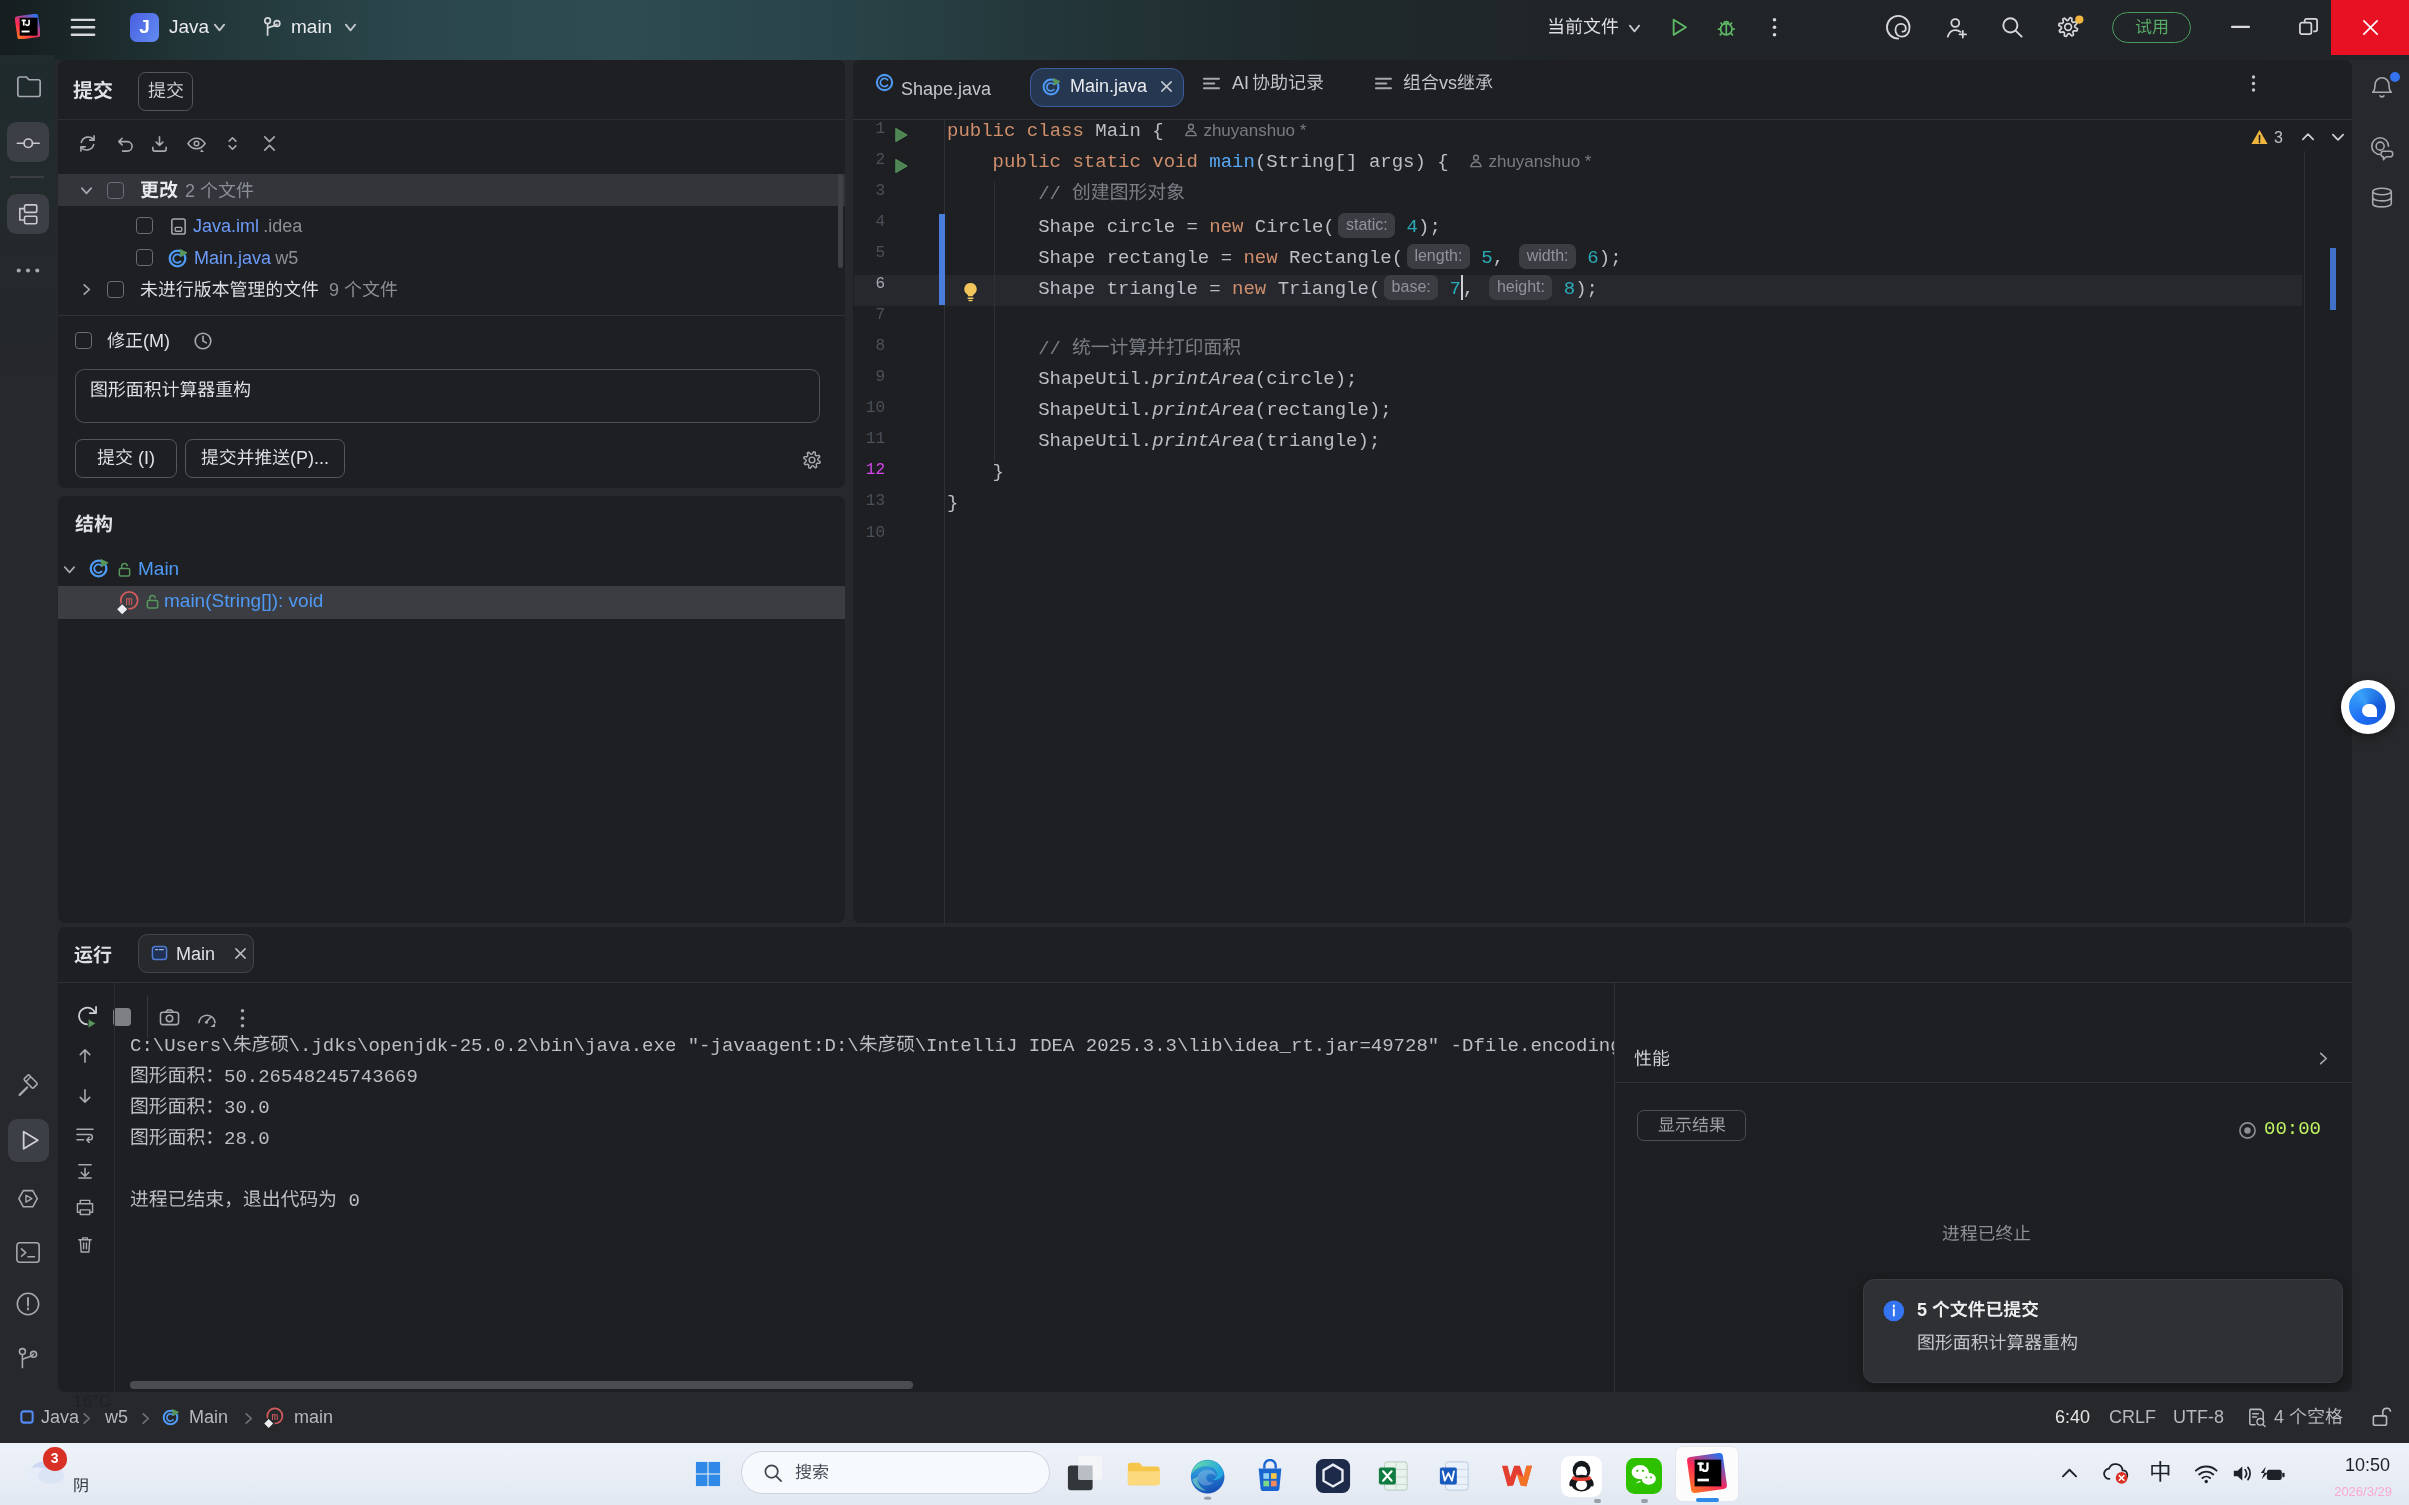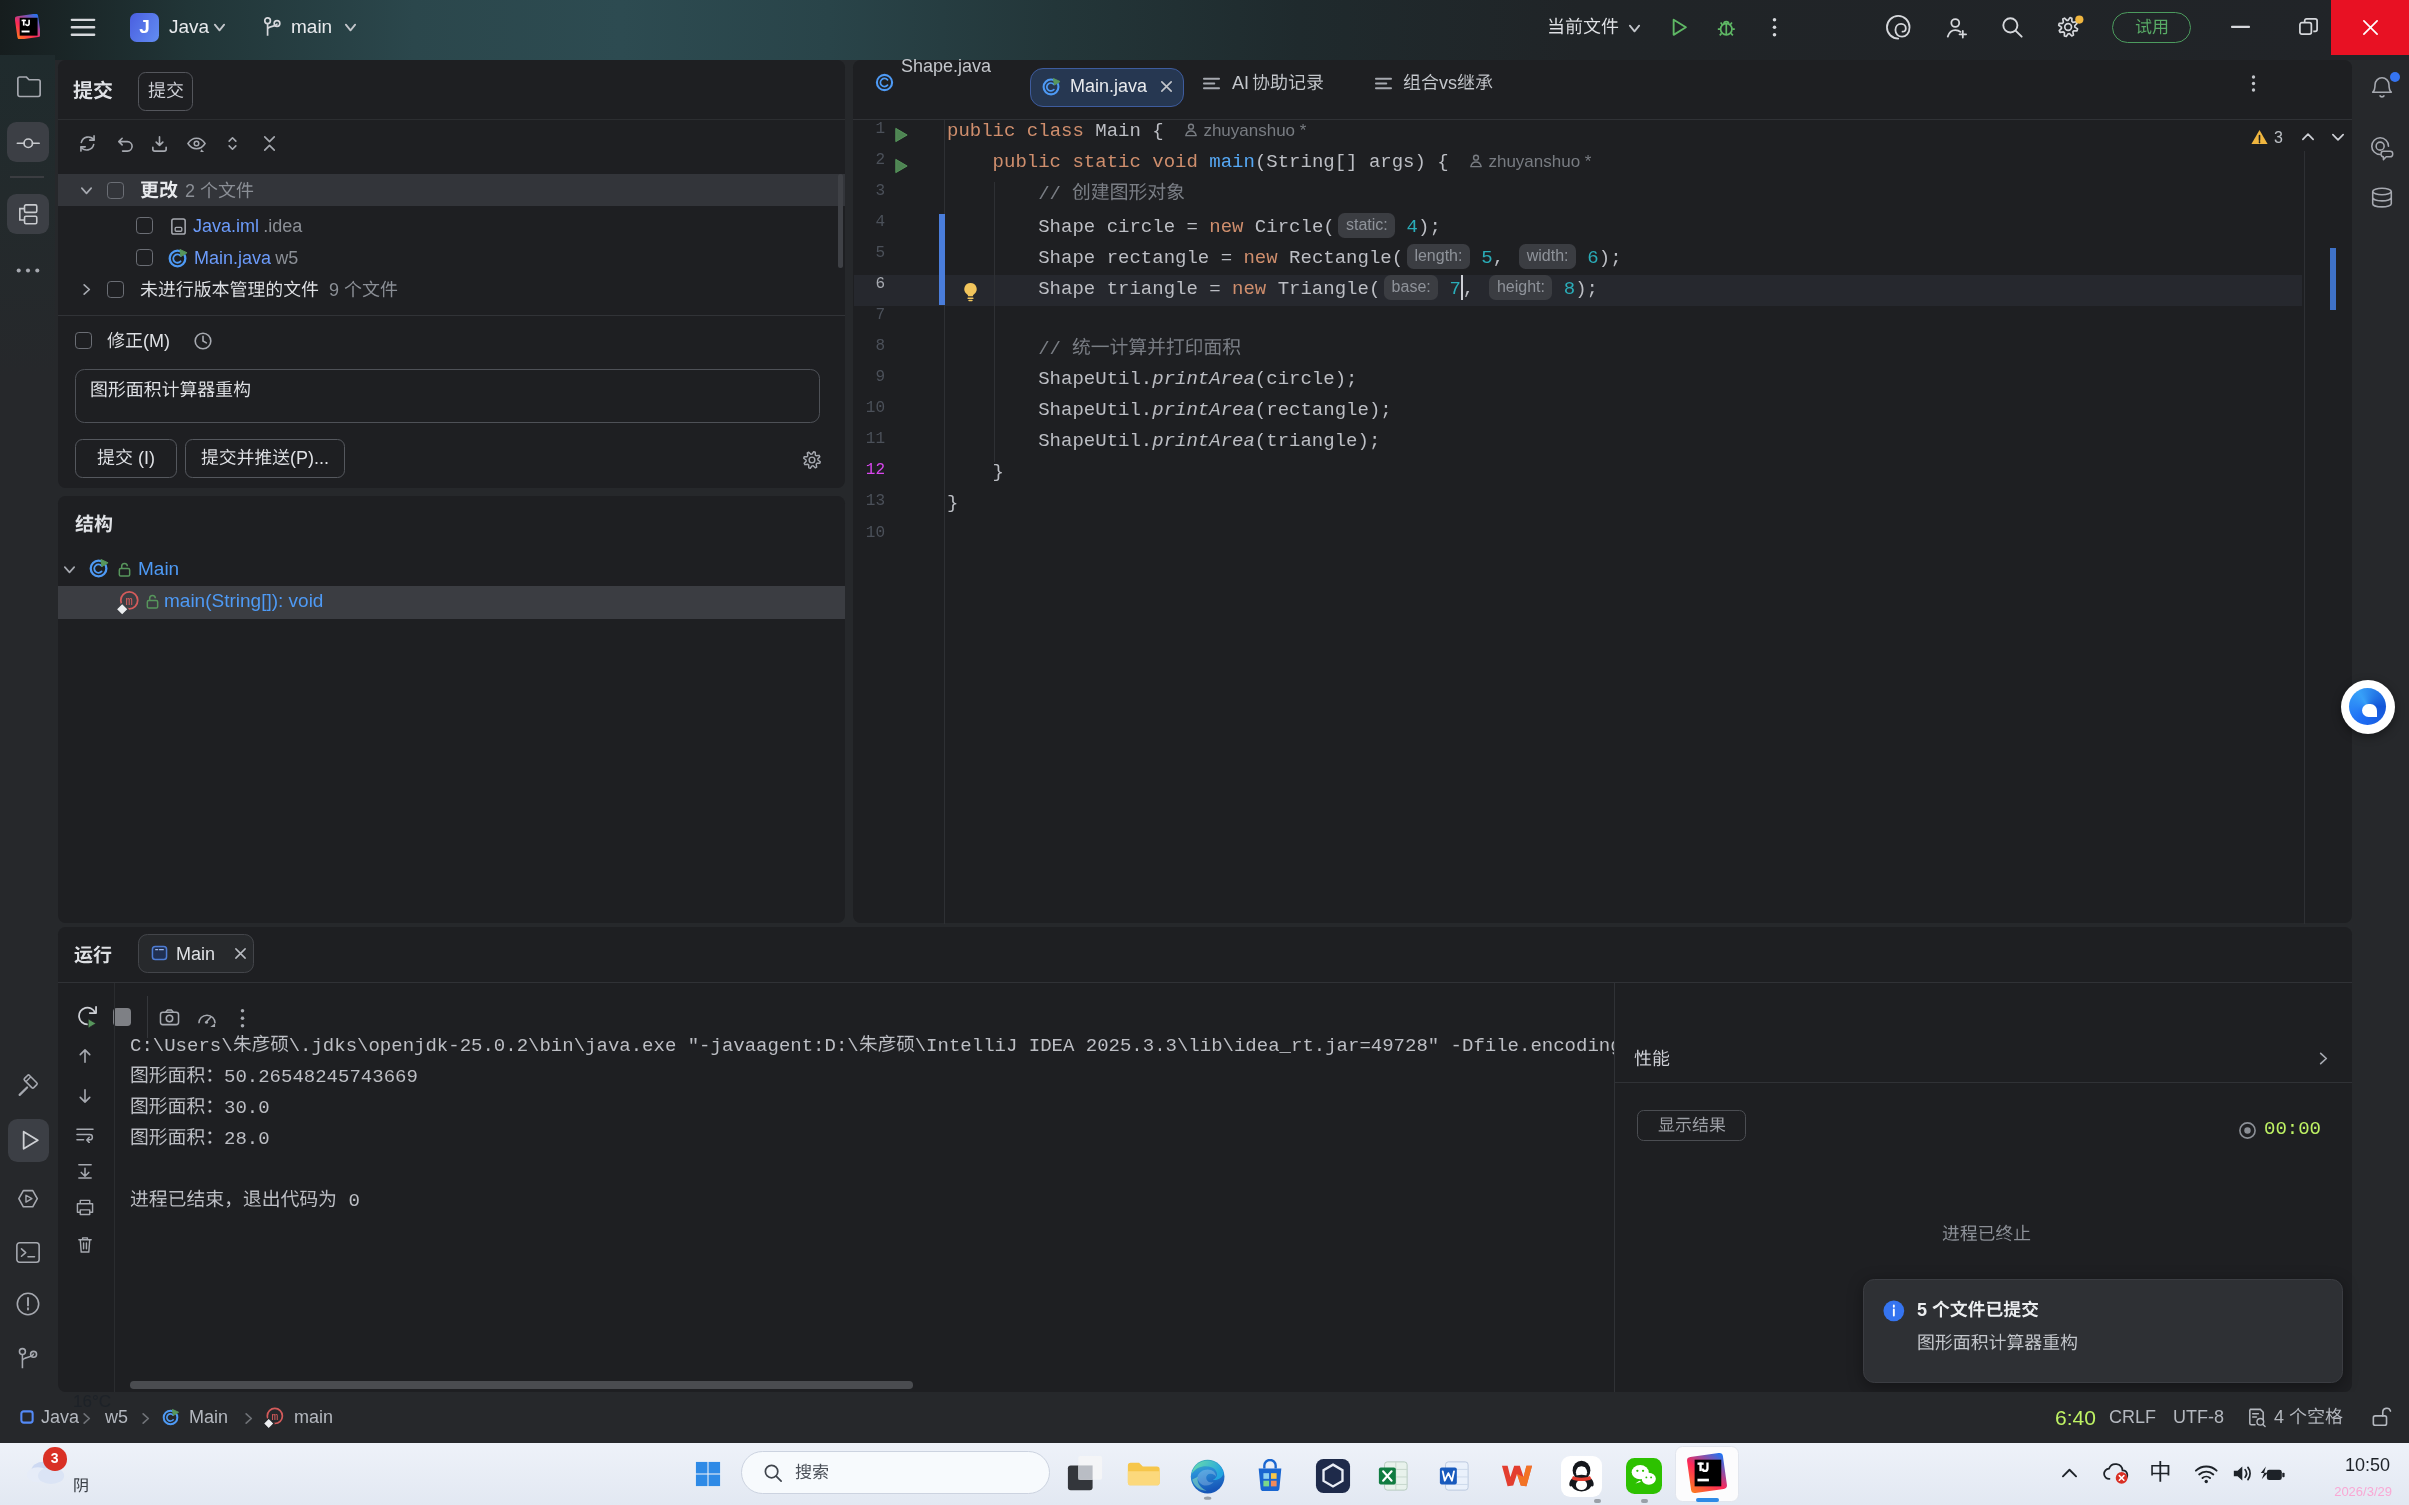--- a/index.html
+++ b/index.html
@@ -290,21 +290,21 @@
 <svg style="position:absolute;left:145px;top:593px;" width="15" height="17" viewBox="0 0 16 18" fill="none">
     <rect x="2.5" y="8" width="11" height="8" rx="1.5" stroke="#57965c" stroke-width="1.6"></rect>
     <path d="M5 8V5.5a3 3 0 016 0" stroke="#57965c" stroke-width="1.6" fill="none"></path>
   </svg>
 <div style="position:absolute;left:164px;top:590px;line-height:21.7px"><span style="font-size:19px;color:#4e9af5">main(String[]): void</span></div>
 <div class="panel" style="left:853px;top:60px;width:1499px;height:863px;"></div>
 <svg style="position:absolute;left:875px;top:73px;" width="19" height="19" viewBox="0 0 20 20" fill="none">
     <circle cx="10" cy="10" r="8" stroke="#4e9af5" stroke-width="2.2"></circle>
     <path d="M13.2 7.2a4.3 4.3 0 100 5.6" stroke="#4e9af5" stroke-width="1.8" fill="none" stroke-linecap="round"></path>
   </svg>
-<div style="position:absolute;left:901px;top:56px;line-height:21px"><span style="font-size:18px;color:#c3c6cb">Shape.java</span></div>
+<div style="position:absolute;left:901px;top:79px;line-height:21px"><span style="font-size:18px;color:#c3c6cb">Shape.java</span></div>
 <div style="left:1030px;top:68px;width:154px;height:39px;background:#263751;border:1.4px solid #3e5c9e;border-radius:13px"></div>
 <svg style="position:absolute;left:1042px;top:77px;" width="19" height="19" viewBox="0 0 20 20" fill="none">
     <circle cx="9.5" cy="10.5" r="7.8" stroke="#4e9af5" stroke-width="2.2"></circle>
     <path d="M12.5 7.8a4.2 4.2 0 100 5.4" stroke="#4e9af5" stroke-width="1.8" fill="none" stroke-linecap="round"></path>
     <path d="M12 1.5L19 4.8l-6 3.7z" fill="#57965c" stroke="#57965c"></path>
   </svg>
 <div style="position:absolute;left:1070px;top:76px;line-height:21px"><span style="font-size:18px;color:#e8eaed">Main.java</span></div>
 <svg style="position:absolute;left:1159px;top:79px;" width="15" height="15" viewBox="0 0 16 16" fill="none">
     <path d="M3 3l10 10M13 3L3 13" stroke="#c3c6cb" stroke-width="1.7" stroke-linecap="round"></path>
   </svg>
@@ -601,21 +601,21 @@
 <div style="position:absolute;left:189px;top:1407px;line-height:21px"><span style="font-size:18px;color:#b4b8bf">Main</span></div>
 <svg style="position:absolute;left:241px;top:1411px;" width="15" height="15" viewBox="0 0 16 16" fill="none">
     <path d="M5.5 3l5.5 5-5.5 5" stroke="#6f7277" stroke-width="1.8" fill="none" stroke-linecap="round" stroke-linejoin="round"></path>
   </svg>
 <svg style="position:absolute;left:264px;top:1407px;" width="21.7" height="21.7" viewBox="0 0 23 23" fill="none">
     <circle cx="11.5" cy="9.5" r="8" stroke="#d45b5b" stroke-width="1.8"></circle>
     <text x="11.5" y="14" text-anchor="middle" font-size="12" fill="#d45b5b" font-family="Liberation Mono">m</text>
     <rect x="1" y="13.5" width="8" height="8" transform="rotate(45 5 17.5)" fill="#eceef0" stroke="#26282b" stroke-width="1.3"></rect>
   </svg>
 <div style="position:absolute;left:294px;top:1407px;line-height:21px"><span style="font-size:18px;color:#b4b8bf">main</span></div>
-<div style="position:absolute;left:2055px;top:1407px;line-height:21px"><span style="font-size:21px;color:#bef264">6:40</span></div>
+<div style="position:absolute;left:2055px;top:1407px;line-height:21px"><span style="font-size:18px;color:#e5e5e5">6:40</span></div>
 <div style="position:absolute;left:2109px;top:1407px;line-height:21px"><span style="font-size:18px;color:#b4b8bf">CRLF</span></div>
 <div style="position:absolute;left:2173px;top:1407px;line-height:21px"><span style="font-size:18px;color:#b4b8bf">UTF-8</span></div>
 <svg style="position:absolute;left:2246px;top:1407px;" width="21" height="21" viewBox="0 0 22 22" fill="none">
     <path d="M4 2.5h11l3 3V14" stroke="#b4b8bf" stroke-width="1.6" fill="none"></path>
     <path d="M4 2.5V17a1.5 1.5 0 001.5 1.5H10" stroke="#b4b8bf" stroke-width="1.6" fill="none"></path>
     <path d="M7 7h6M7 10.5h4" stroke="#b4b8bf" stroke-width="1.5" stroke-linecap="round"></path>
     <circle cx="15" cy="15.5" r="3.5" stroke="#b4b8bf" stroke-width="1.5"></circle>
     <path d="M17.5 18l2.5 2.5" stroke="#b4b8bf" stroke-width="1.5" stroke-linecap="round"></path>
   </svg>
 <div style="position:absolute;left:2274px;top:1407px;line-height:21px"><span style="font-size:18px;color:#b4b8bf">4 </span><svg class="k" width="54" height="18" viewBox="0 0 300 100" fill="#b4b8bf">

